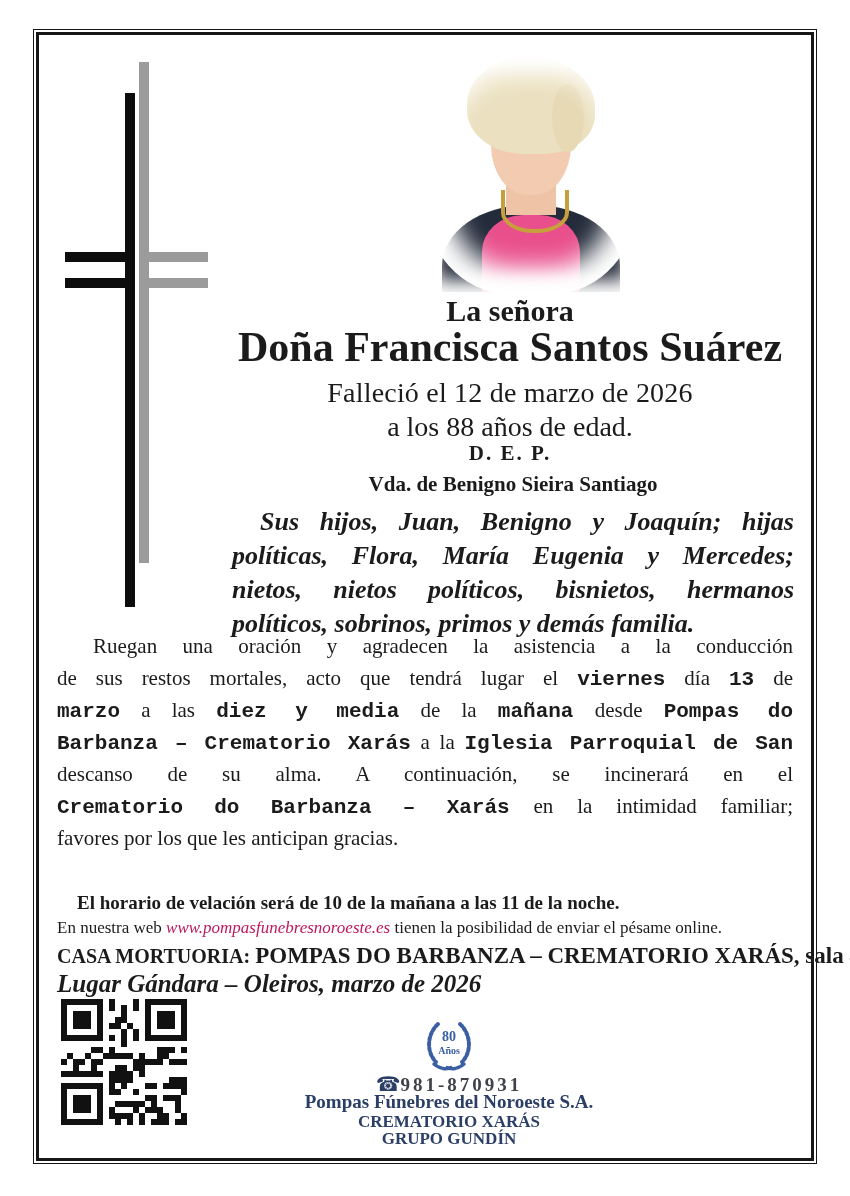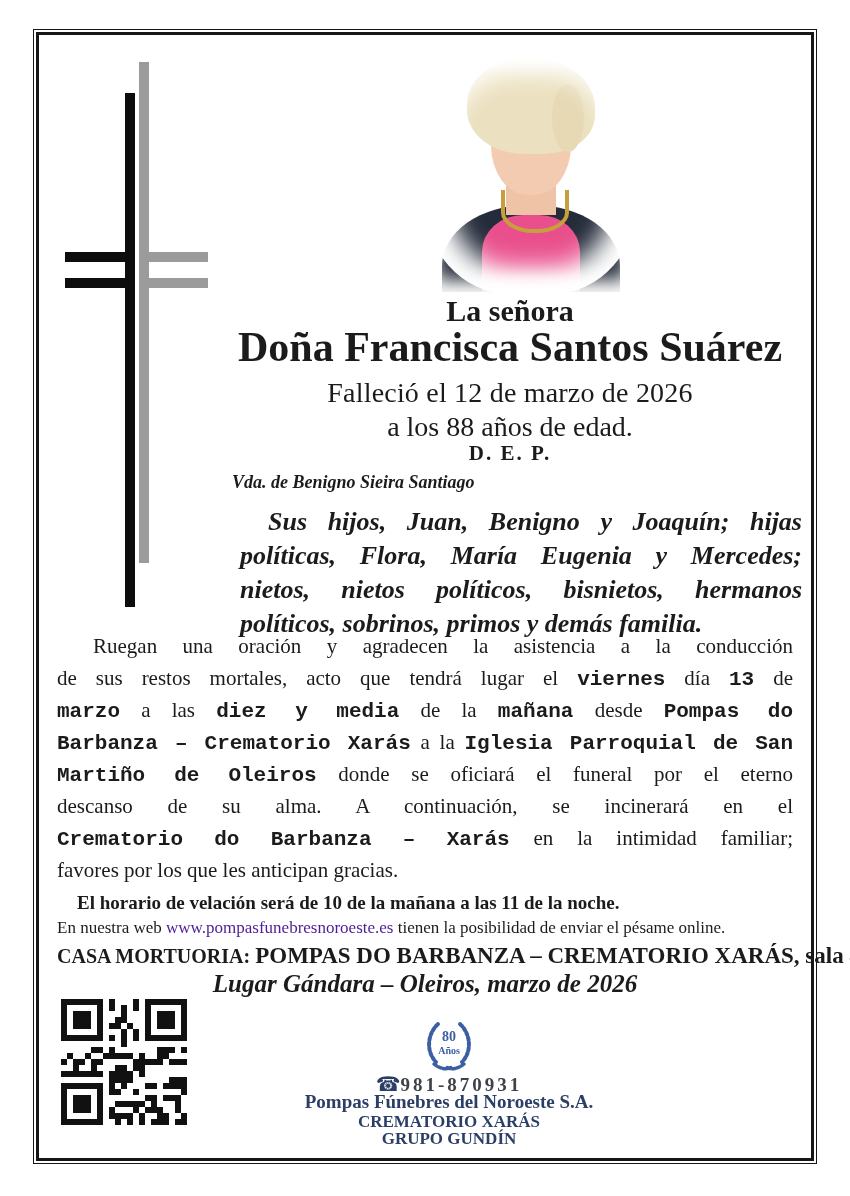--- a/index.html
+++ b/index.html
@@ -30,41 +30,41 @@
   .ph-vignette2{inset:-2px;box-shadow:inset 0 0 18px 14px #ffffff;}
 
   
   .c-head{position:absolute;left:110px;width:800px;text-align:center;}
   .t-senora{top:294px;font-size:30px;font-weight:bold;}
   .t-name{top:323px;font-size:42px;font-weight:bold;white-space:nowrap;}
   .t-fallecio{top:377px;font-size:28px;letter-spacing:.2px;}
   .t-edad{top:411px;font-size:28px;}
   .t-dep{top:441px;font-size:21px;font-weight:bold;letter-spacing:2px;}
 
-  .t-vda{position:absolute;left:232px;width:562px;top:472px;
-         font-size:18px;font-weight:bold;font-style:italic;}
-  .fam{position:absolute;left:240px;top:505px;width:562px;font-size:26px;font-weight:bold;
+  .t-vda{position:absolute;left:232px;width:562px;top:472px;text-align:center;
+         font-size:21px;font-weight:bold;}
+  .fam{position:absolute;left:232px;top:505px;width:562px;font-size:26px;font-weight:bold;
        font-style:italic;}
   .fam .ln{line-height:34px;height:34px;text-align:justify;text-align-last:justify;}
   .fam .ln.first{padding-left:28px;}
   .fam .ln.last{text-align:left;text-align-last:left;}
 
   .bodytext{position:absolute;left:57px;top:630px;width:736px;font-size:21px;}
   .bodytext .ln{line-height:32px;height:32px;text-align:justify;text-align-last:justify;}
   .bodytext .ln.first{padding-left:36px;}
   .bodytext .ln.last{text-align:left;text-align-last:left;}
   .b{font-weight:bold;font-family:Liberation Mono, monospace;}
-  .link{color:#4c1d95;}
+  .link{color:#be185d;font-style:italic;}
 
   .t-horario{position:absolute;left:57px;top:892px;font-size:19px;font-weight:bold;margin-left:20px;}
   .t-web{position:absolute;left:57px;top:918px;font-size:17px;}
   .t-casa{position:absolute;left:57px;top:943px;width:760px;text-align:center;
           font-size:23px;font-weight:bold;white-space:nowrap;}
   .t-casa .sm{font-size:20px;}
-  .t-lugar{position:absolute;left:57px;top:970px;width:736px;text-align:center;
+  .t-lugar{position:absolute;left:57px;top:970px;width:736px;text-align:left;
            font-size:25px;font-weight:bold;font-style:italic;}
 
   .qr{position:absolute;left:61px;top:999px;width:126px;height:126px;}
 
   .badge{position:absolute;left:299px;top:1020px;width:300px;text-align:center;}
   .footerline{position:absolute;width:420px;left:239px;text-align:center;color:#2b3f66;font-weight:bold;}
   .t-phone{top:1072px;font-size:19px;color:#3f4349;letter-spacing:3px;}
   .t-phone .ph-ic{color:#2b3f66;letter-spacing:0;font-family:"DejaVu Sans",sans-serif;font-size:20px;}
   .t-company{top:1091px;font-size:19px;}
   .t-crema{top:1112px;font-size:17px;}
@@ -113,21 +113,20 @@
     <div class="ln">políticas, Flora, María Eugenia y Mercedes;</div>
     <div class="ln">nietos, nietos políticos, bisnietos, hermanos</div>
     <div class="ln last">políticos, sobrinos, primos y demás familia.</div>
   </div>
 
   <div class="bodytext">
     <div class="ln first"><span>Ruegan una oración y agradecen la asistencia a la conducción</span></div>
     <div class="ln"><span>de sus restos mortales, acto que tendrá lugar el </span><span class="b">viernes</span><span> día </span><span class="b">13</span><span> de</span></div>
     <div class="ln"><span class="b">marzo</span><span> a las </span><span class="b">diez y media</span><span> de la </span><span class="b">mañana</span><span> desde </span><span class="b">Pompas do</span></div>
     <div class="ln"><span class="b">Barbanza – Crematorio Xarás</span><span> a la </span><span class="b">Iglesia Parroquial de San</span></div>
-    <div class="ln"><span class="b">Martiño de Oleiros</span><span> donde se oficiará el funeral por el eterno</span></div>
     <div class="ln"><span>descanso de su alma. A continuación, se incinerará en el</span></div>
     <div class="ln"><span class="b">Crematorio do Barbanza – Xarás</span><span> en la intimidad familiar;</span></div>
     <div class="ln last"><span>favores por los que les anticipan gracias.</span></div>
   </div>
 
   <div class="t-horario">El horario de velación será de 10 de la mañana a las 11 de la noche.</div>
   <div class="t-web"><span>En nuestra web </span><span class="link">www.pompasfunebresnoroeste.es</span><span> tienen la posibilidad de enviar el pésame online.</span></div>
   <div class="t-casa"><span class="sm">CASA MORTUORIA: </span><span>POMPAS DO BARBANZA – CREMATORIO XARÁS, sala 4</span></div>
   <div class="t-lugar">Lugar Gándara – Oleiros, marzo de 2026</div>
 

